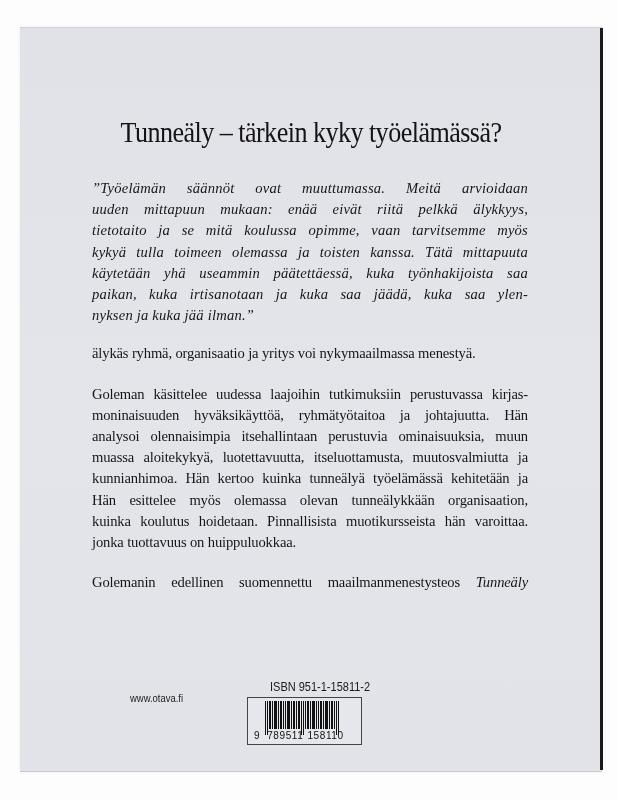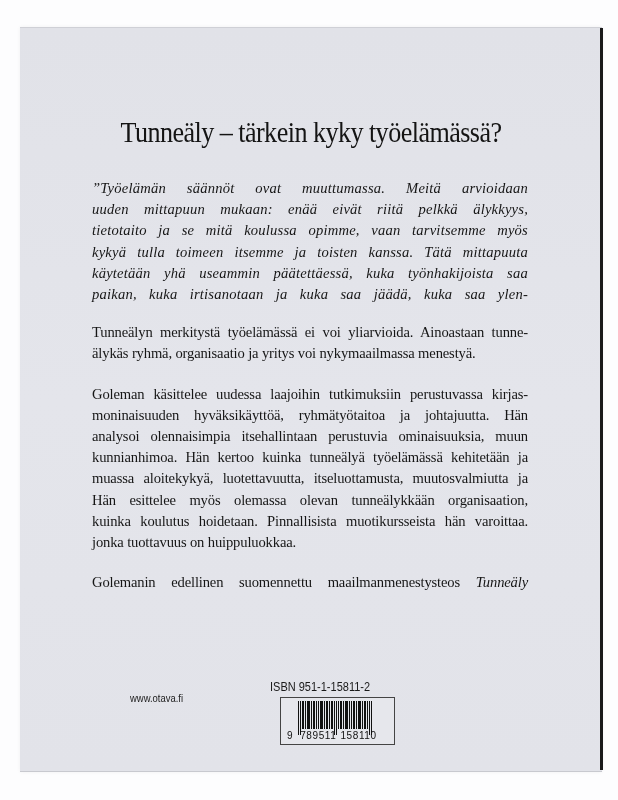--- a/index.html
+++ b/index.html
@@ -104,21 +104,20 @@
       white-space: nowrap;
     }
     .barcode-box {
       position: absolute;
       left: 227px;
       top: 669px;
       width: 113px;
       height: 46px;
       border: 1px solid #444;
       background: #e6e7ec;
-      margin-left: 33px;
     }
     .bars {
       position: absolute;
       left: 17px;
       top: 3px;
       height: 34px;
       display: flex;
       align-items: flex-start;
     }
     .bar {
@@ -147,36 +146,36 @@
   <div class="cover">
 
     <div class="title">Tunneäly – tärkein kyky työelämässä?</div>
 
     <div class="body">
 
       <div class="quote">
         <span class="line">”Työelämän säännöt ovat muuttumassa. Meitä arvioidaan</span>
         <span class="line">uuden mittapuun mukaan: enää eivät riitä pelkkä älykkyys,</span>
         <span class="line">tietotaito ja se mitä koulussa opimme, vaan tarvitsemme myös</span>
-        <span class="line">kykyä tulla toimeen itsemme ja toisten kanssa. Tätä mittapuuta</span>
+        <span class="line">kykyä tulla toimeen olemassa ja toisten kanssa. Tätä mittapuuta</span>
         <span class="line">käytetään yhä useammin päätettäessä, kuka työnhakijoista saa</span>
         <span class="line">paikan, kuka irtisanotaan ja kuka saa jäädä, kuka saa ylen-</span>
+        <span class="line last">nyksen ja kuka jää ilman.”</span>
       </div>
 
       <div class="para">
-        <span class="line">Tunneälyn merkitystä työelämässä ei voi yliarvioida. Ainoastaan tunne-</span>
         <span class="line last">älykäs ryhmä, organisaatio ja yritys voi nykymaailmassa menestyä.</span>
       </div>
 
       <div class="para">
         <span class="line">Goleman käsittelee uudessa laajoihin tutkimuksiin perustuvassa kirjas-</span>
         <span class="line">moninaisuuden hyväksikäyttöä, ryhmätyötaitoa ja johtajuutta. Hän</span>
         <span class="line">analysoi olennaisimpia itsehallintaan perustuvia ominaisuuksia, muun</span>
+        <span class="line">muassa aloitekykyä, luotettavuutta, itseluottamusta, muutosvalmiutta ja</span>
         <span class="line">kunnianhimoa. Hän kertoo kuinka tunneälyä työelämässä kehitetään ja</span>
-        <span class="line">muassa aloitekykyä, luotettavuutta, itseluottamusta, muutosvalmiutta ja</span>
         <span class="line">Hän esittelee myös olemassa olevan tunneälykkään organisaation,</span>
         <span class="line">kuinka koulutus hoidetaan. Pinnallisista muotikursseista hän varoittaa.</span>
         <span class="line last">jonka tuottavuus on huippuluokkaa.</span>
       </div>
 
       <div class="para">
         <span class="line"><span>Golemanin edellinen suomennettu maailmanmenestysteos </span><span class="ital">Tunneäly</span></span>
       </div>
     </div>
 

